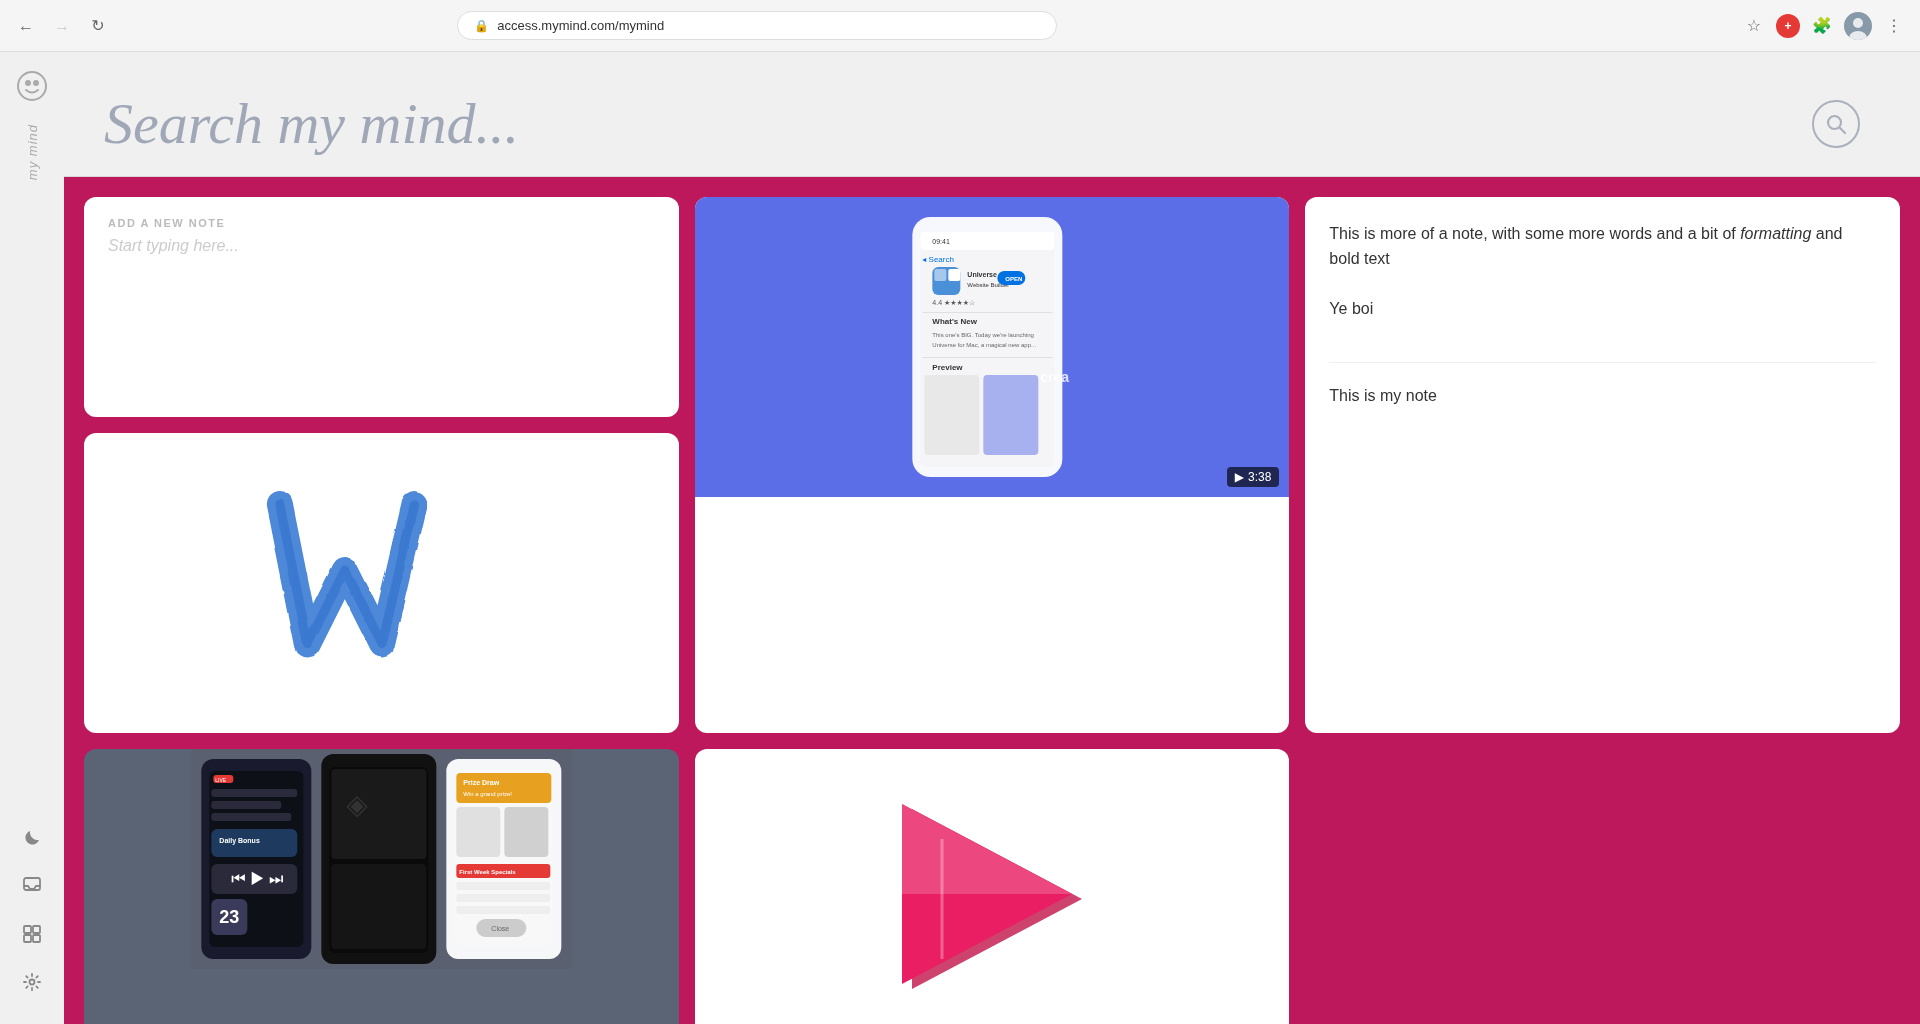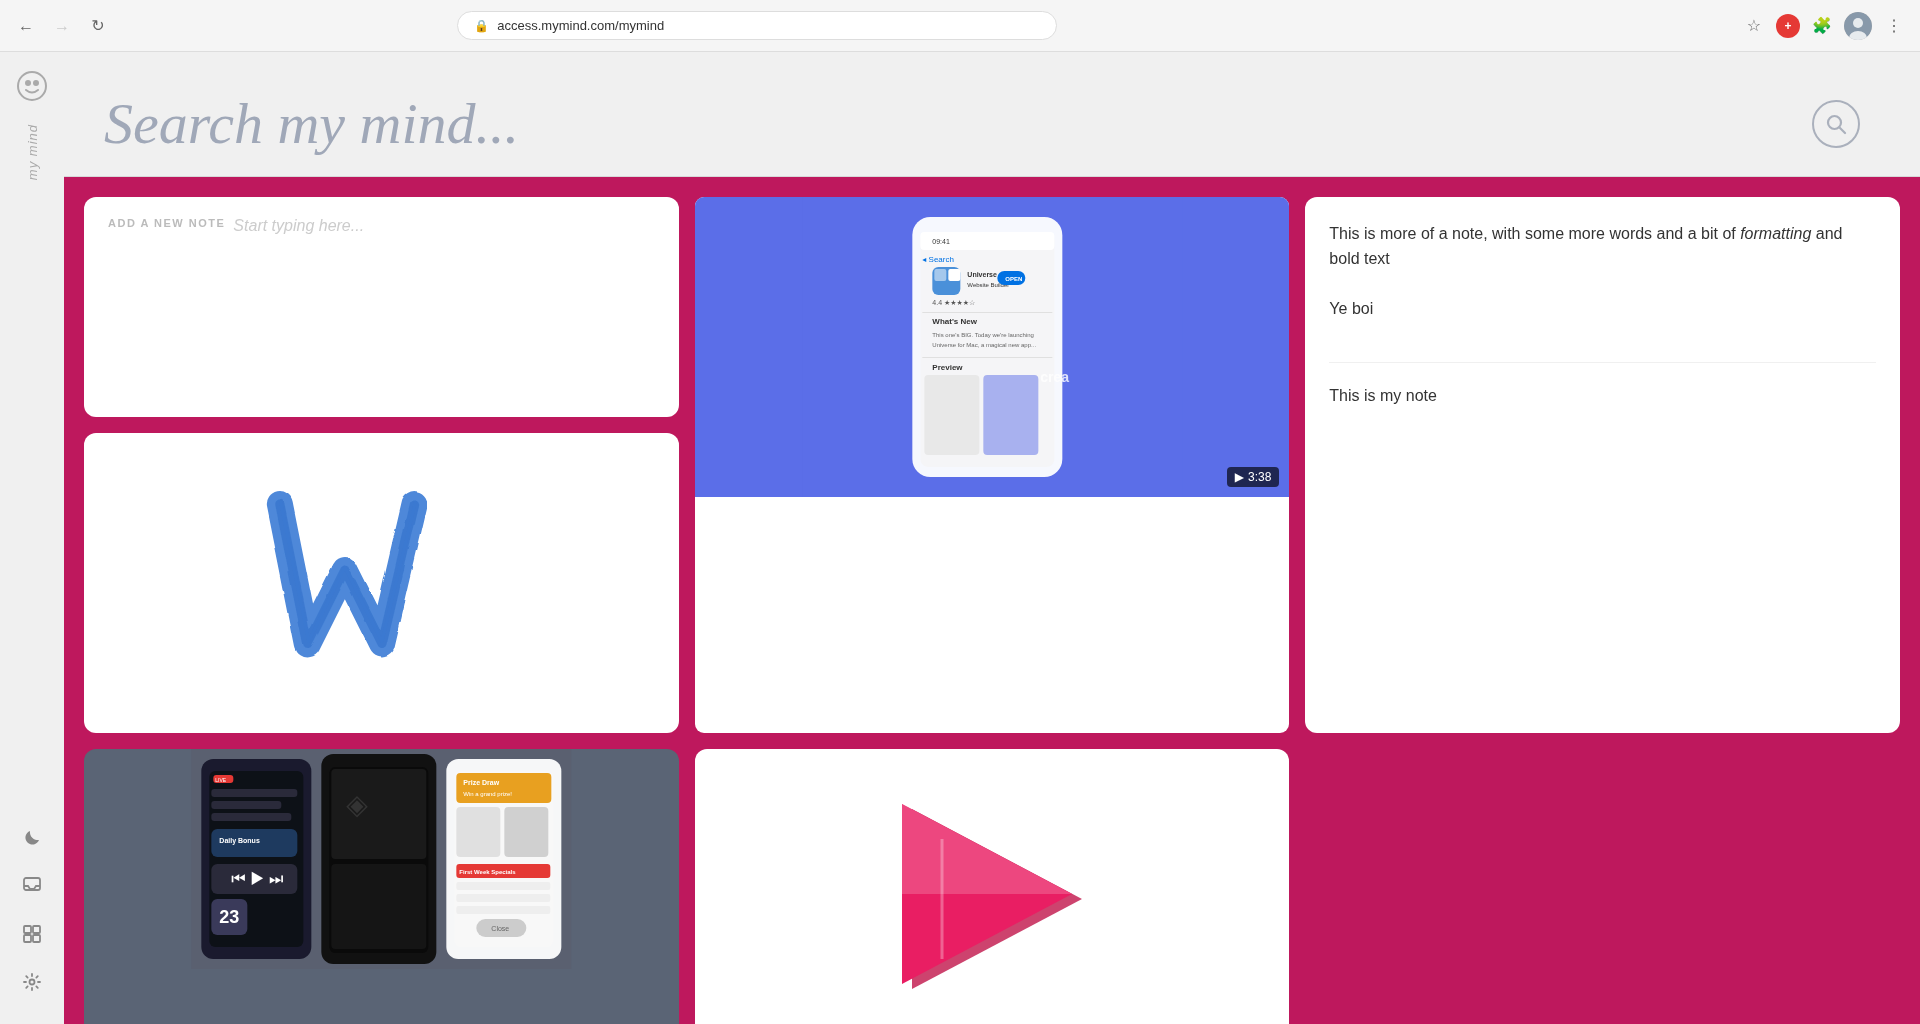--- a/index.html
+++ b/index.html
@@ -215,40 +215,39 @@
       border-radius: 12px;
       overflow: hidden;
       cursor: pointer;
     }
 
     
     .card-note-input {
       padding: 20px 24px;
       min-height: 220px;
       display: flex;
-      flex-direction: row;
+      flex-direction: column;
       gap: 8px;
     }
     .card-note-label {
       font-size: 11px;
       font-weight: 600;
       letter-spacing: 1.5px;
       color: #bbb;
       text-transform: uppercase;
     }
     .card-note-placeholder {
       font-size: 16px;
       color: #ccc;
       font-style: italic;
     }
 
     
     .card-image {
       position: relative;
-      border-radius: 9px;
     }
     .card-image-inner {
       width: 100%;
       aspect-ratio: 1/1;
       background: #5b6ee8;
       display: flex;
       align-items: center;
       justify-content: center;
       position: relative;
       overflow: hidden;

